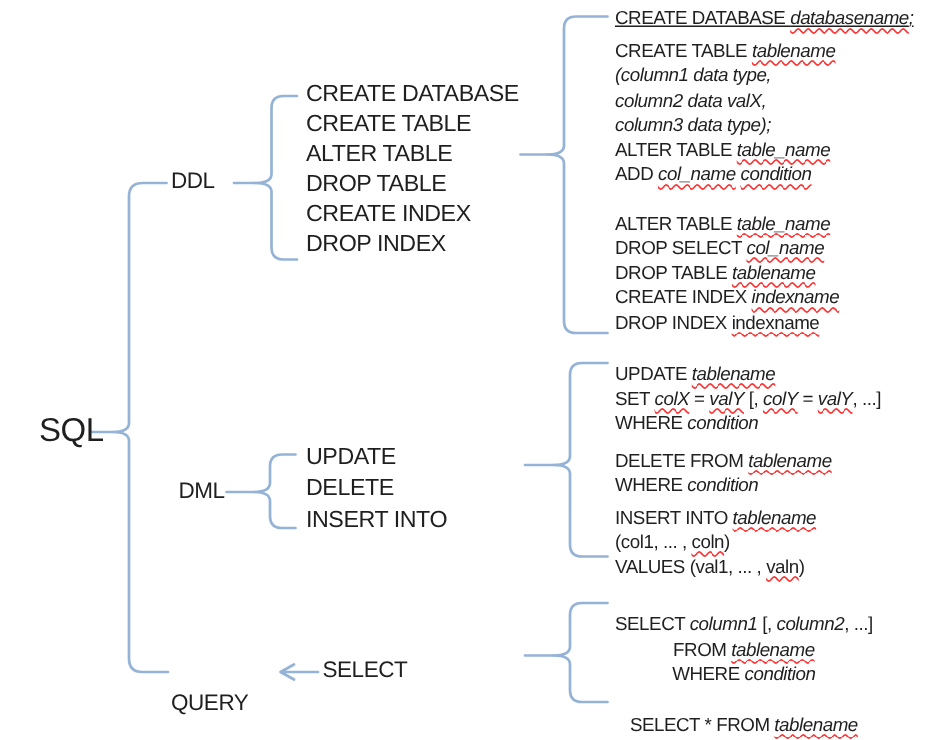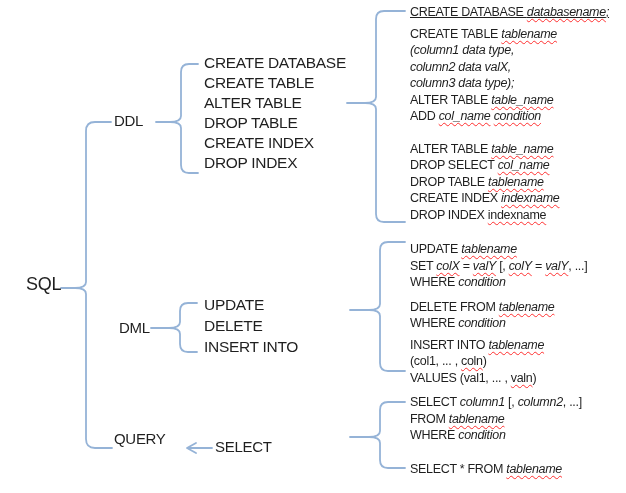--- a/index.html
+++ b/index.html
@@ -8,32 +8,32 @@
     --squiggle:#ff2f2f;
   }
   html,body{margin:0;padding:0;background:#ffffff;}
   .canvas{
     position:relative;width:626px;height:493px;background:#ffffff;
     font-family:"Liberation Sans", sans-serif;color:var(--text);
     overflow:hidden;
   }
   .canvas svg{position:absolute;left:0;top:0;}
   .lbl{position:absolute;font-size:15px;letter-spacing:-0.3px;white-space:nowrap;}
-  #sql-label{left:26px;top:274px;font-size:18px;}
+  #sql-label{left:26px;top:274px;font-size:22px;}
   #ddl-label{left:114px;top:112px;}
   #dml-label{left:119px;top:319px;text-align:center;}
-  #query-label{left:114px;top:430px;}
+  #query-label{left:114px;top:460px;}
   #select-label{left:215px;top:438px;}
   .cmds{position:absolute;font-size:15.5px;letter-spacing:-0.3px;white-space:nowrap;}
   #ddl-list{left:204px;top:53px;line-height:20px;}
   #dml-list{left:204px;top:294px;line-height:21px;}
   .syntax{position:absolute;left:410px;font-size:12.5px;letter-spacing:-0.3px;line-height:16.5px;white-space:nowrap;}
   #ddl-syntax{top:4px;}
   #dml-syntax{top:241px;}
-  #query-syntax{top:394px;}
+  #query-syntax{top:408px;text-align:center;}
   .syntax-block{margin:0;}
   #ddl-syntax .syntax-block:nth-child(1){margin-bottom:5px;text-decoration:underline;}
   #ddl-syntax .syntax-block:nth-child(2){}
   #ddl-syntax .syntax-block:nth-child(3){margin-bottom:16px;}
   #dml-syntax .syntax-block:nth-child(1){margin-bottom:8px;}
   #dml-syntax .syntax-block:nth-child(2){margin-bottom:5px;}
   #query-syntax .syntax-block:nth-child(1){margin-bottom:17px;}
   .i{font-style:italic;}
   .u{
     text-decoration-line:underline;

